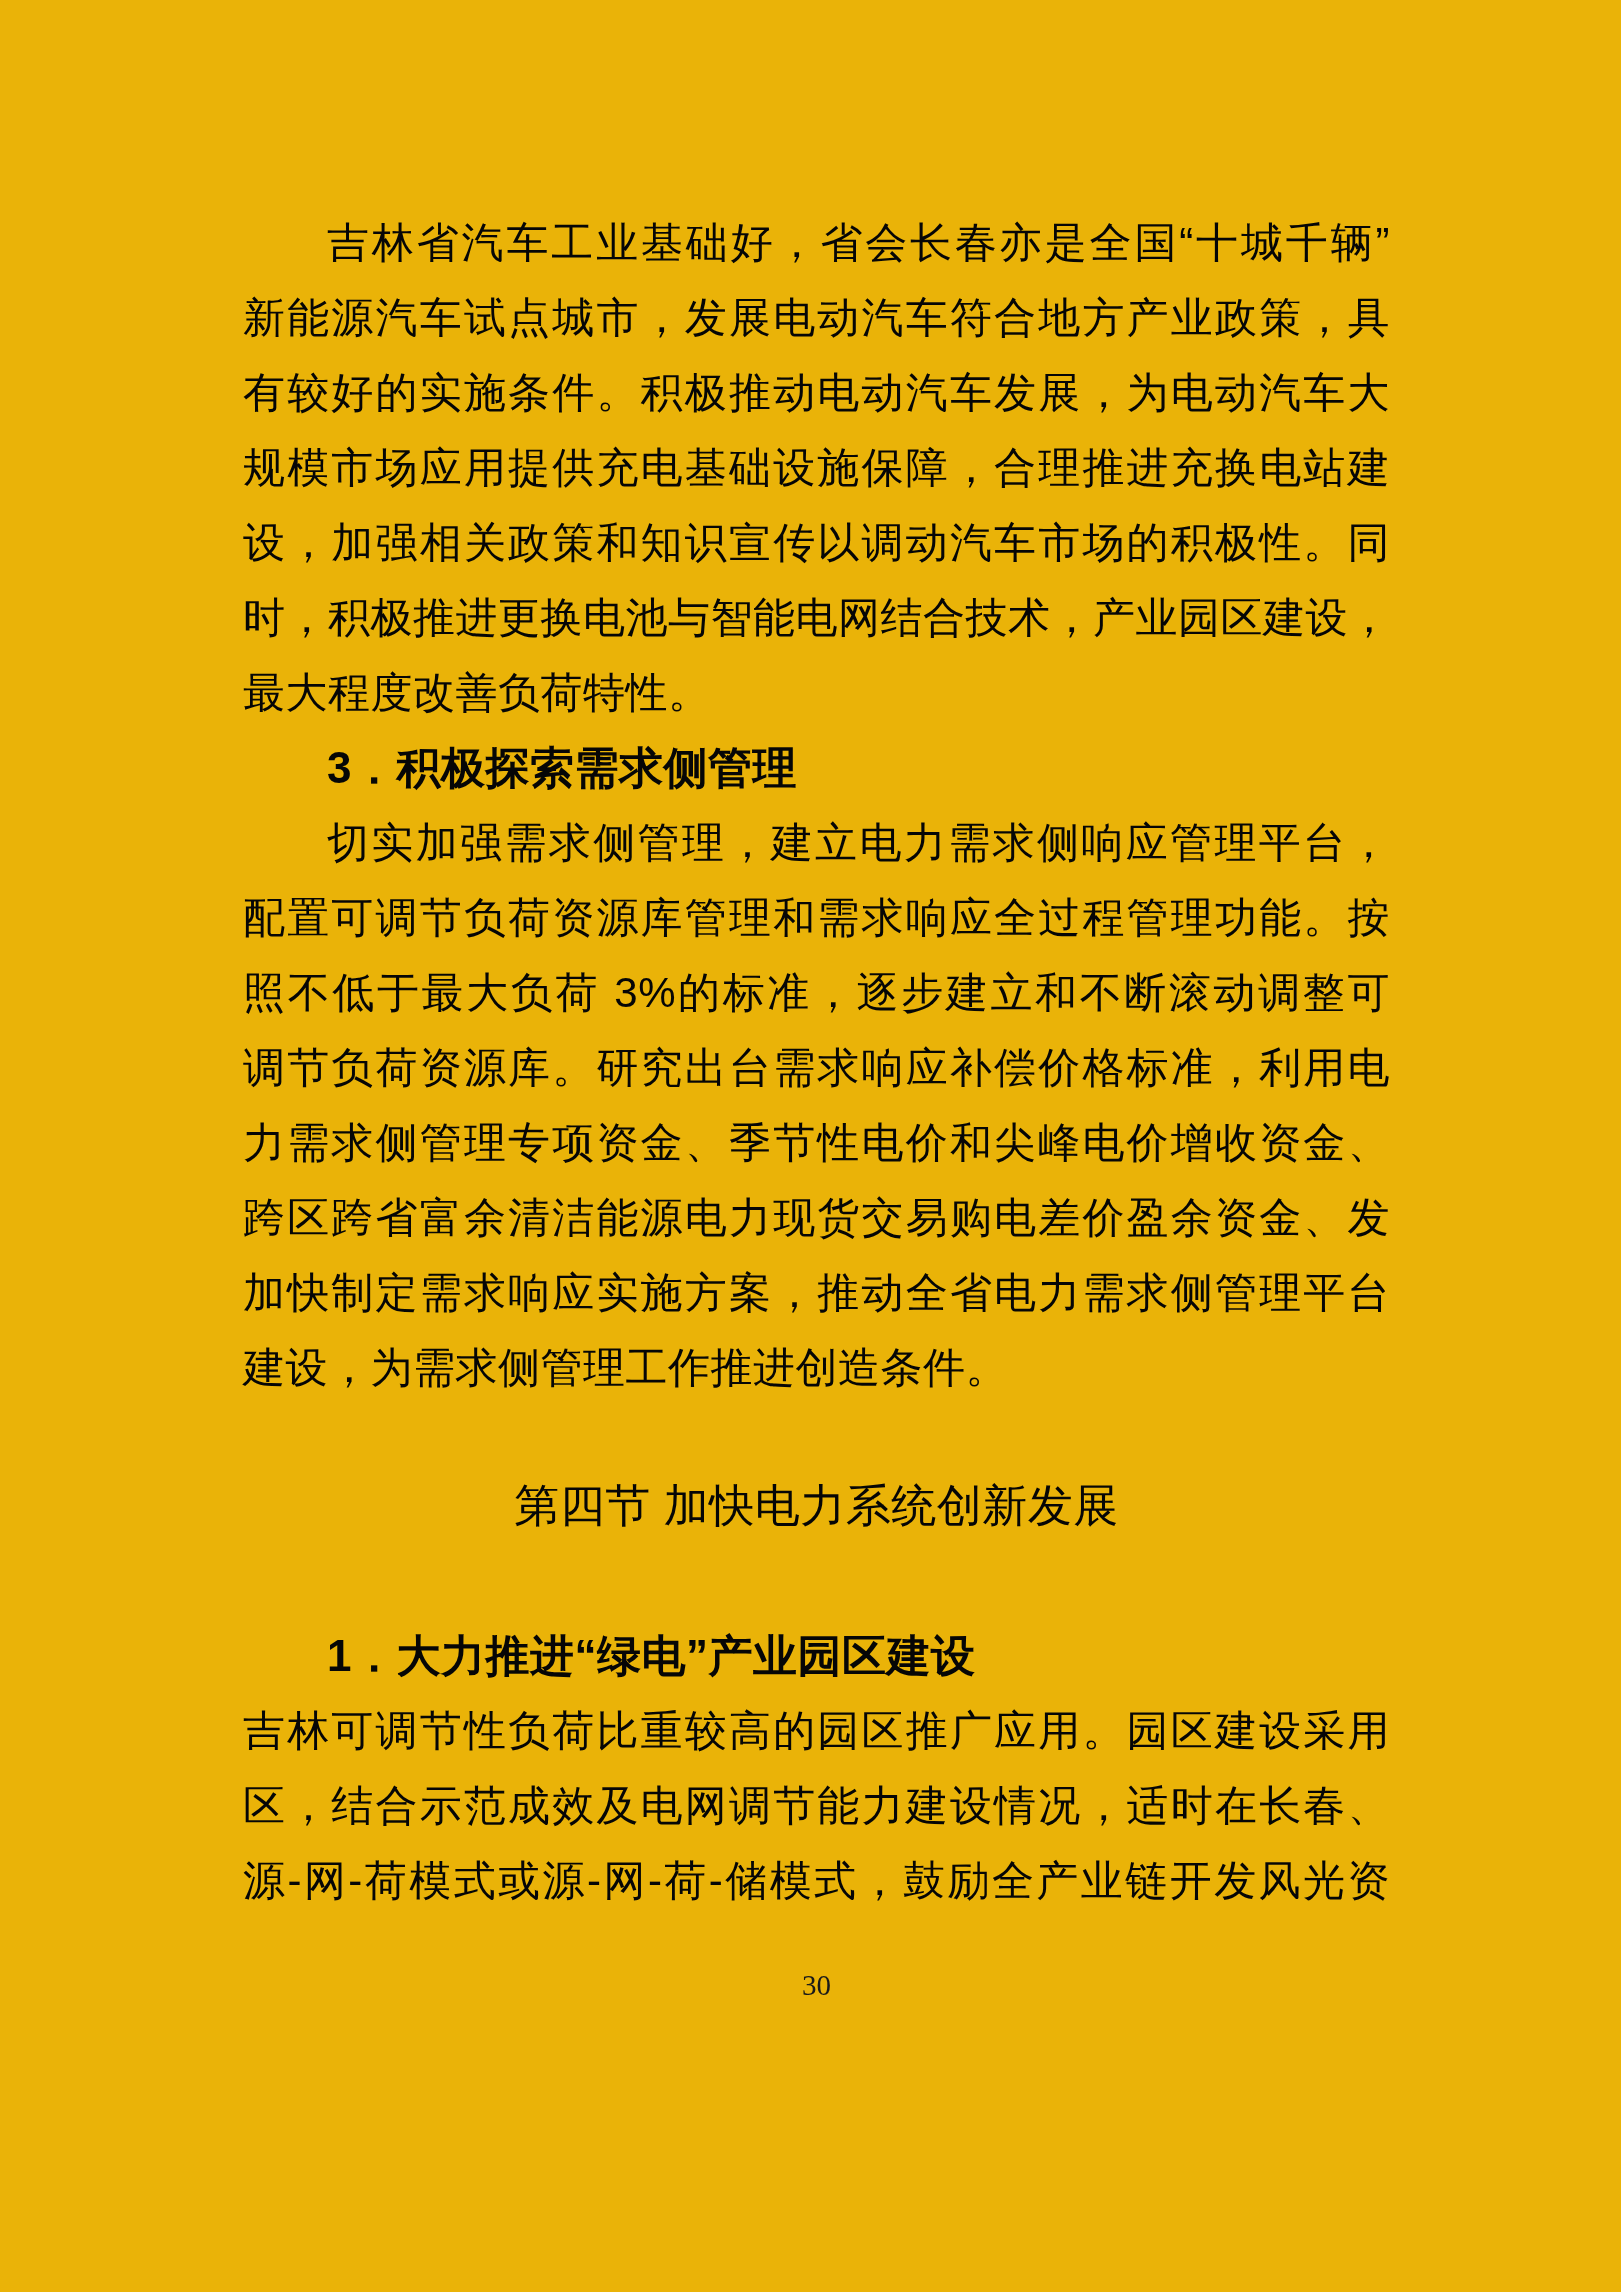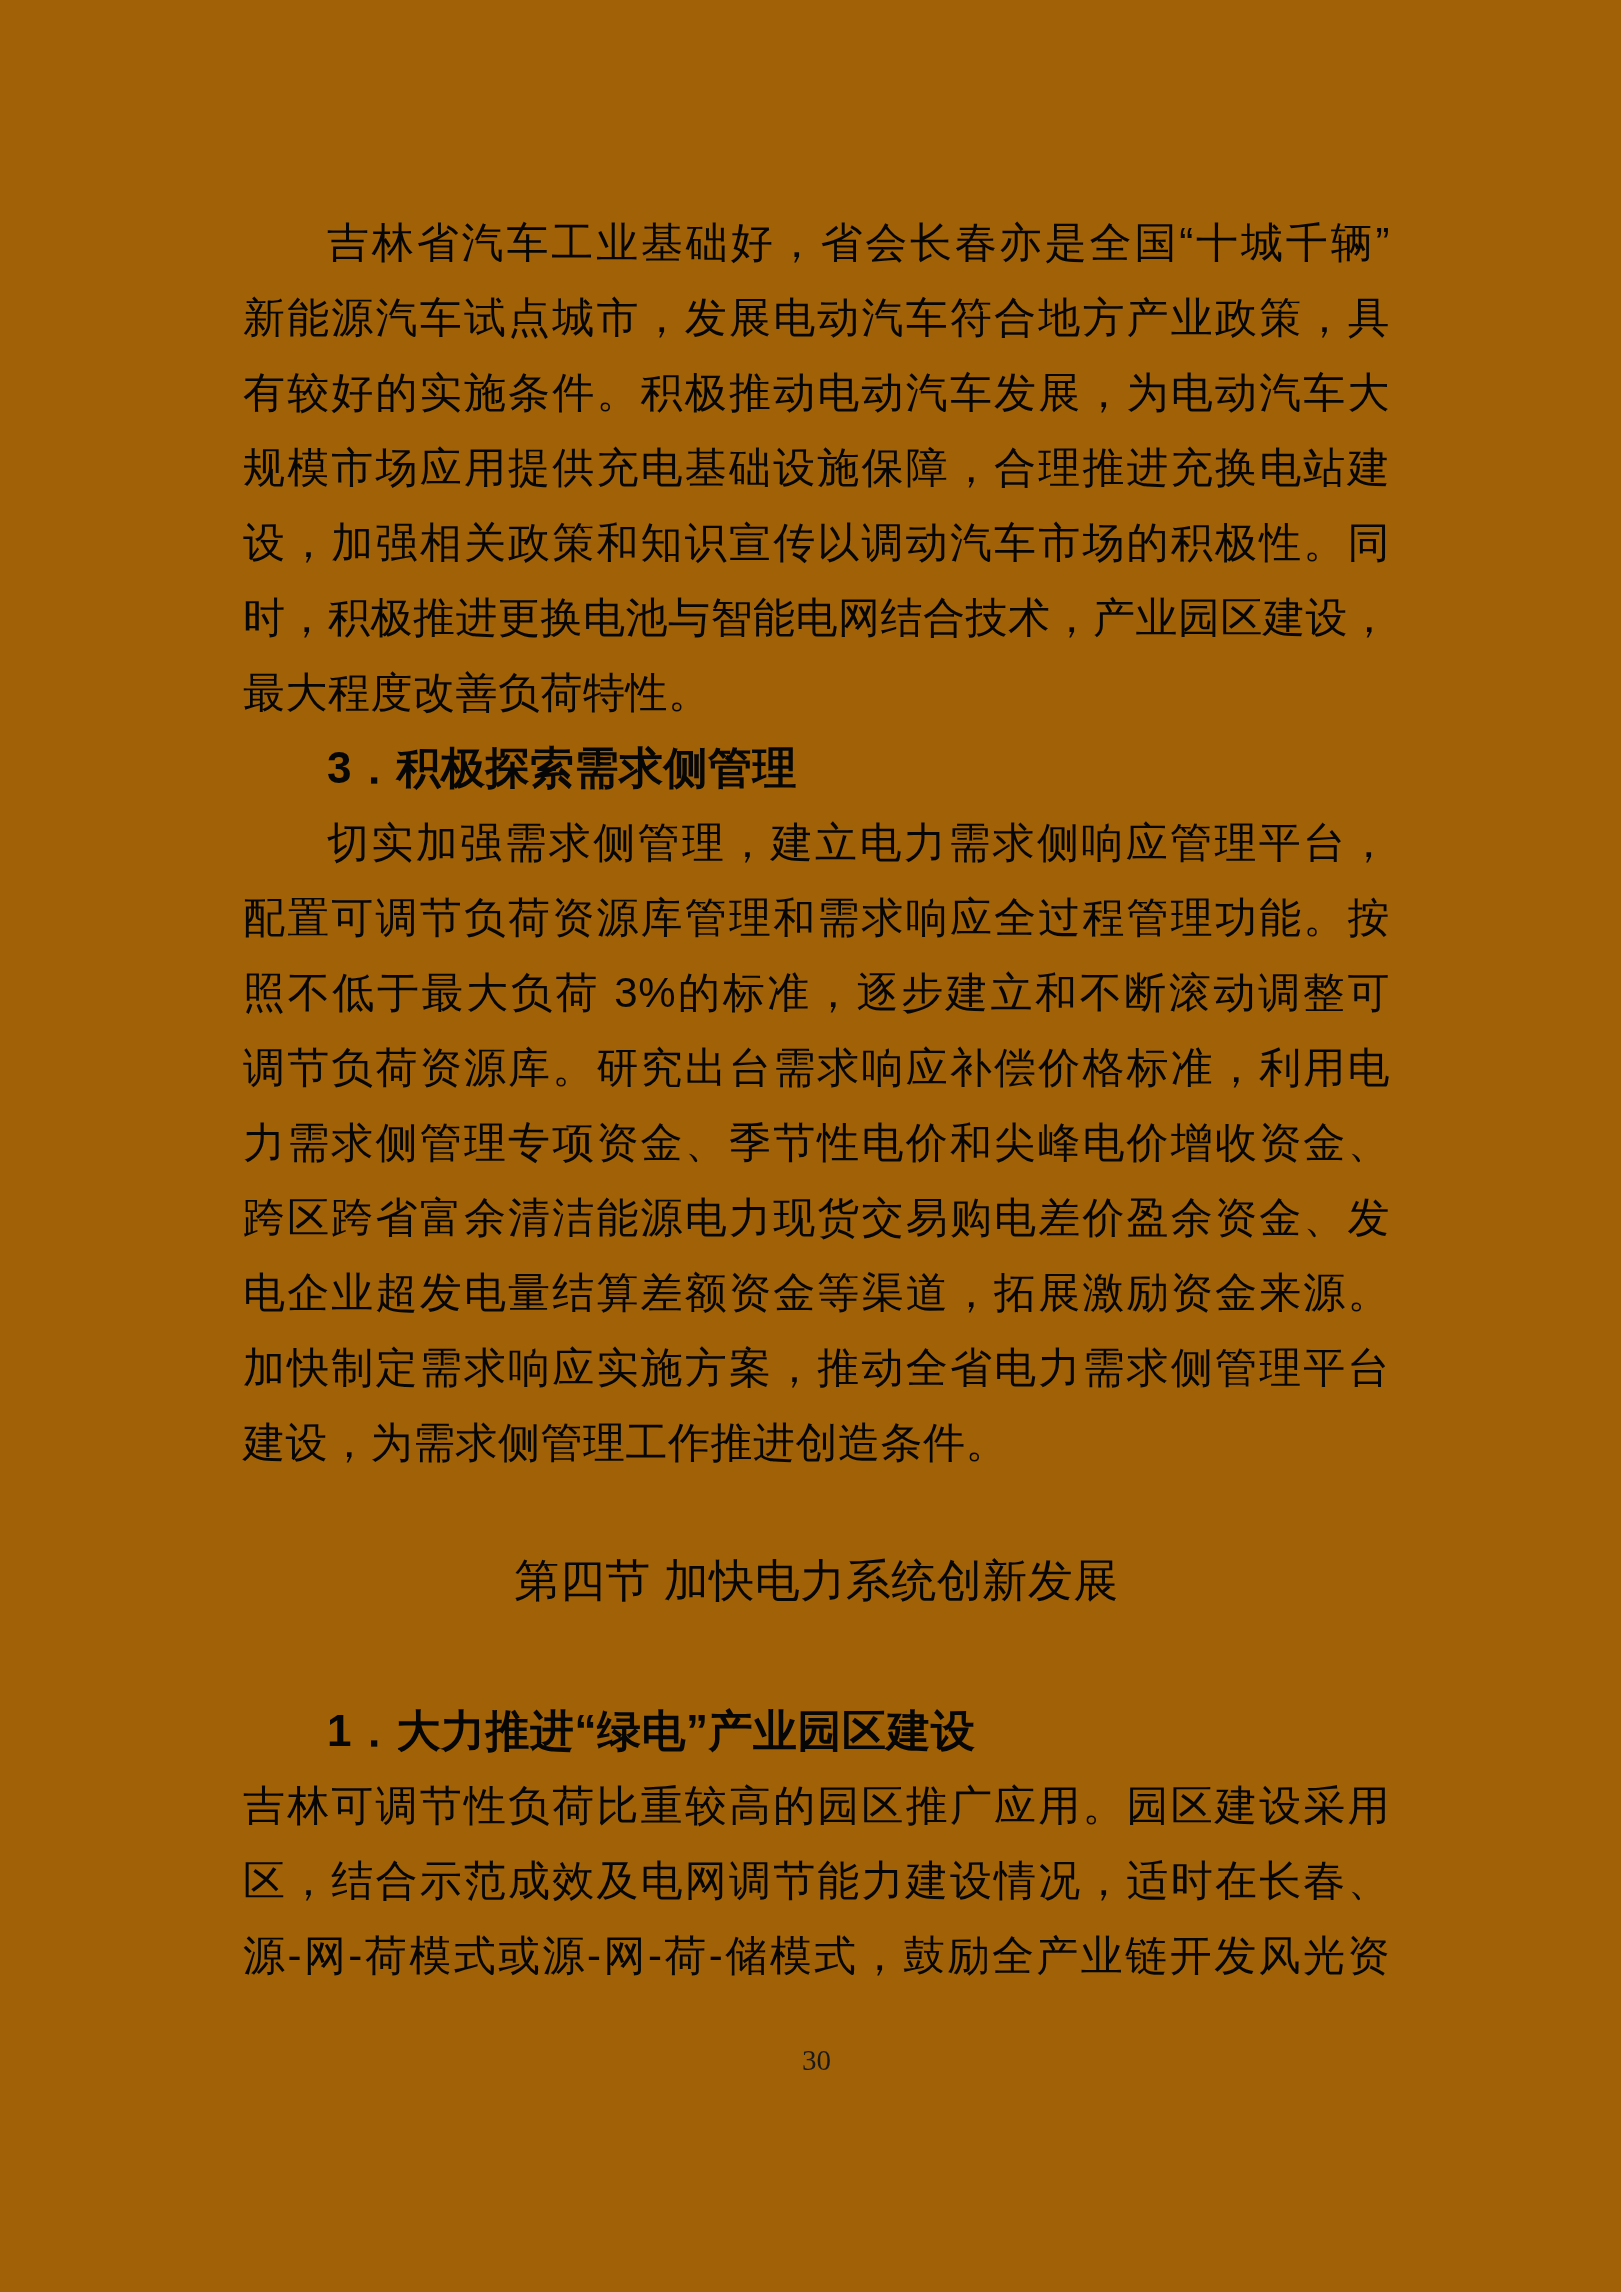--- a/index.html
+++ b/index.html
@@ -12,21 +12,21 @@
     height: 2293px;
     position: relative;
     font-family: "Liberation Sans", "DejaVu Sans", sans-serif;
     color: #000000;
   }
   .page {
     box-sizing: border-box;
     width: 1621px;
     height: 2293px;
     padding: 205px 231px 0 243px;
-    background: #a16207;
+    background: #eab308;
     overflow: hidden;
   }
   .line {
     line-height: 75px;
     height: 75px;
     font-size: 42px;
     color: #060606;
     white-space: nowrap;
     letter-spacing: 0.5px;
   }
@@ -76,21 +76,20 @@
   <div class="line">最大程度改善负荷特性。</div>
 
   <div class="line heading indent">3．积极探索需求侧管理</div>
 
   <div class="line indent just">切实加强需求侧管理，建立电力需求侧响应管理平台，</div>
   <div class="line just">配置可调节负荷资源库管理和需求响应全过程管理功能。按</div>
   <div class="line just">照不低于最大负荷 3%的标准，逐步建立和不断滚动调整可</div>
   <div class="line just">调节负荷资源库。研究出台需求响应补偿价格标准，利用电</div>
   <div class="line just">力需求侧管理专项资金、季节性电价和尖峰电价增收资金、</div>
   <div class="line just">跨区跨省富余清洁能源电力现货交易购电差价盈余资金、发</div>
-  <div class="line just">电企业超发电量结算差额资金等渠道，拓展激励资金来源。</div>
   <div class="line just">加快制定需求响应实施方案，推动全省电力需求侧管理平台</div>
   <div class="line">建设，为需求侧管理工作推进创造条件。</div>
 
   <div class="line section">第四节 加快电力系统创新发展</div>
 
   <div class="line heading indent h1-spacing">1．大力推进“绿电”产业园区建设</div>
 
   <div class="line just">吉林可调节性负荷比重较高的园区推广应用。园区建设采用</div>
   <div class="line just">区，结合示范成效及电网调节能力建设情况，适时在长春、</div>
   <div class="line just">源-网-荷模式或源-网-荷-储模式，鼓励全产业链开发风光资</div>

